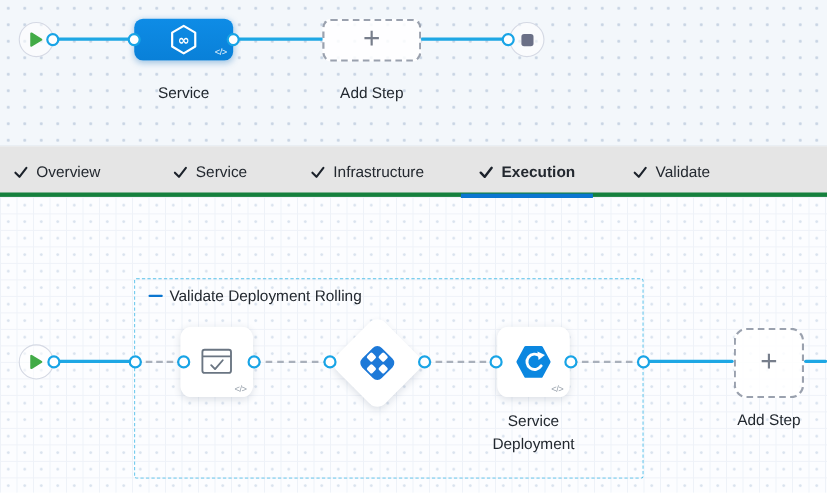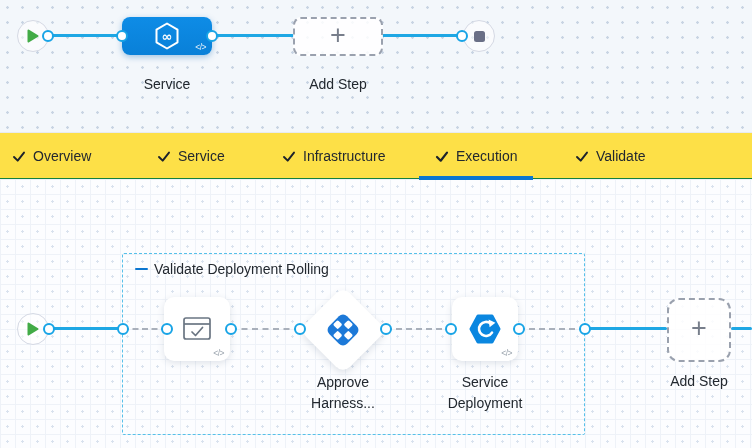--- a/index.html
+++ b/index.html
@@ -83,28 +83,28 @@
   }
   .code-glyph.white{color:rgba(255,255,255,.9);}
 
   .node-label{
     position:absolute;z-index:2;text-align:center;font-size:14px;color:#22282f;
     line-height:1.5;
   }
 
   
   .tabbar{
-    position:relative;width:752px;height:46px;background:#fde047;
-    border-bottom:1px solid #15803d;box-sizing:border-box;z-index:4;
+    position:relative;width:752px;height:46px;background:#e5e5e5;
+    border-bottom:4px solid #15803d;box-sizing:border-box;z-index:4;
   }
   .tab{
     position:absolute;top:0;height:46px;display:flex;align-items:center;gap:7px;
     padding:0 16px;font-size:14px;color:#23282f;cursor:pointer;
   }
-  .tab.active{font-weight:normal;align-items:center;}
+  .tab.active{font-weight:bold;align-items:center;}
   .tab.active::after{
     content:"";position:absolute;left:0;right:0;bottom:-1px;height:4px;
     background:#0b76d0;
   }
   .tab svg{flex:0 0 auto;}
 
   
   .step-group{
     position:absolute;z-index:0;box-sizing:border-box;
     border:1.5px dashed #55c0e9;border-radius:2px;
@@ -248,18 +248,17 @@
     <div class="dot" style="left:49px;top:150px"></div>
     <div class="dot" style="left:123px;top:150px"></div>
     <div class="dot" style="left:167px;top:150px"></div>
     <div class="dot" style="left:231px;top:150px"></div>
     <div class="dot" style="left:300px;top:150px"></div>
     <div class="dot" style="left:386px;top:150px"></div>
     <div class="dot" style="left:451px;top:150px"></div>
     <div class="dot" style="left:519px;top:150px"></div>
     <div class="dot" style="left:585px;top:150px"></div>
 
-    <div class="node-label" style="left:303px;top:193px;width:80px">Approve Harness...</div>
     <div class="node-label" style="left:437px;top:193px;width:96px">Service Deployment</div>
     <div class="node-label" style="left:659px;top:192px;width:80px">Add Step</div>
   </section>
 
 </div>
 
 </body></html>

